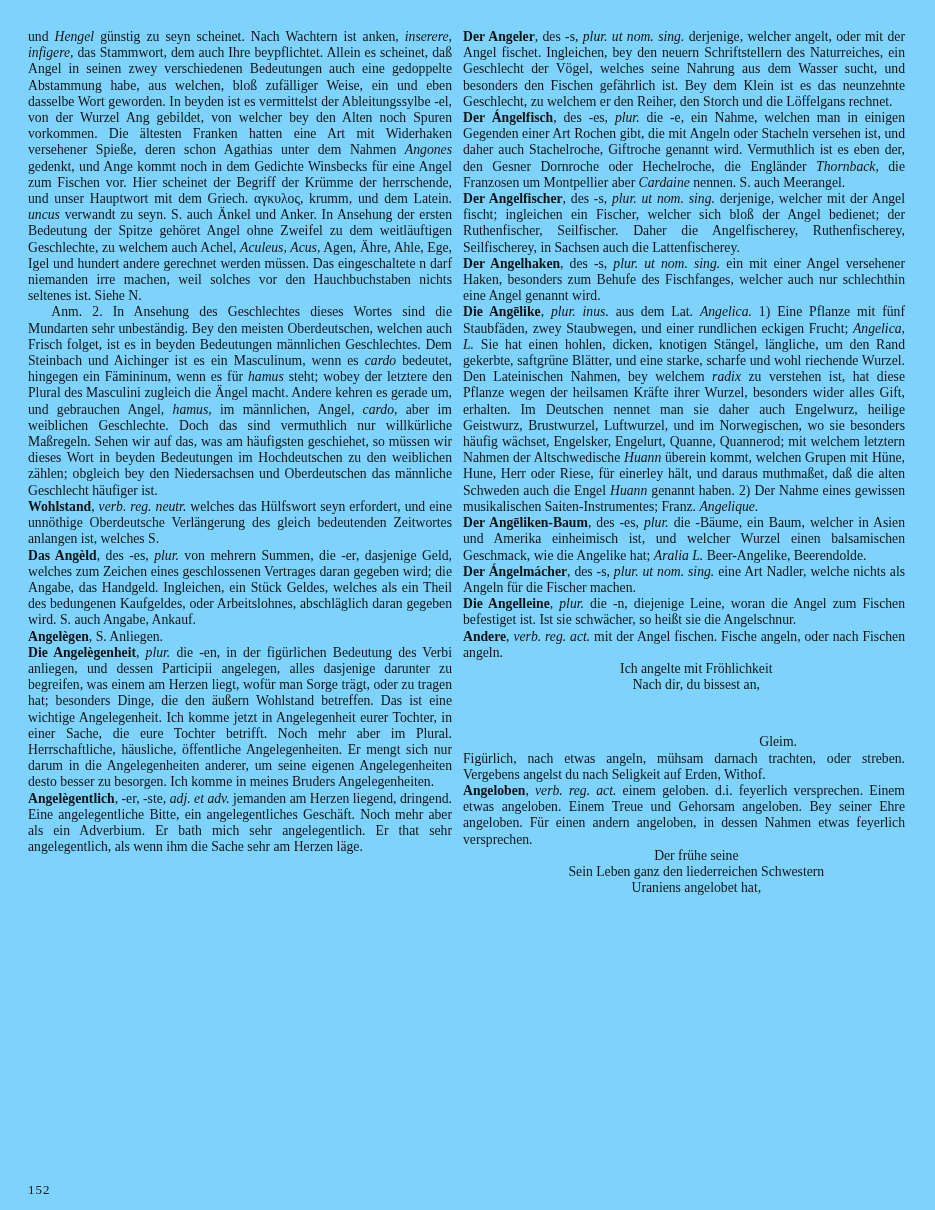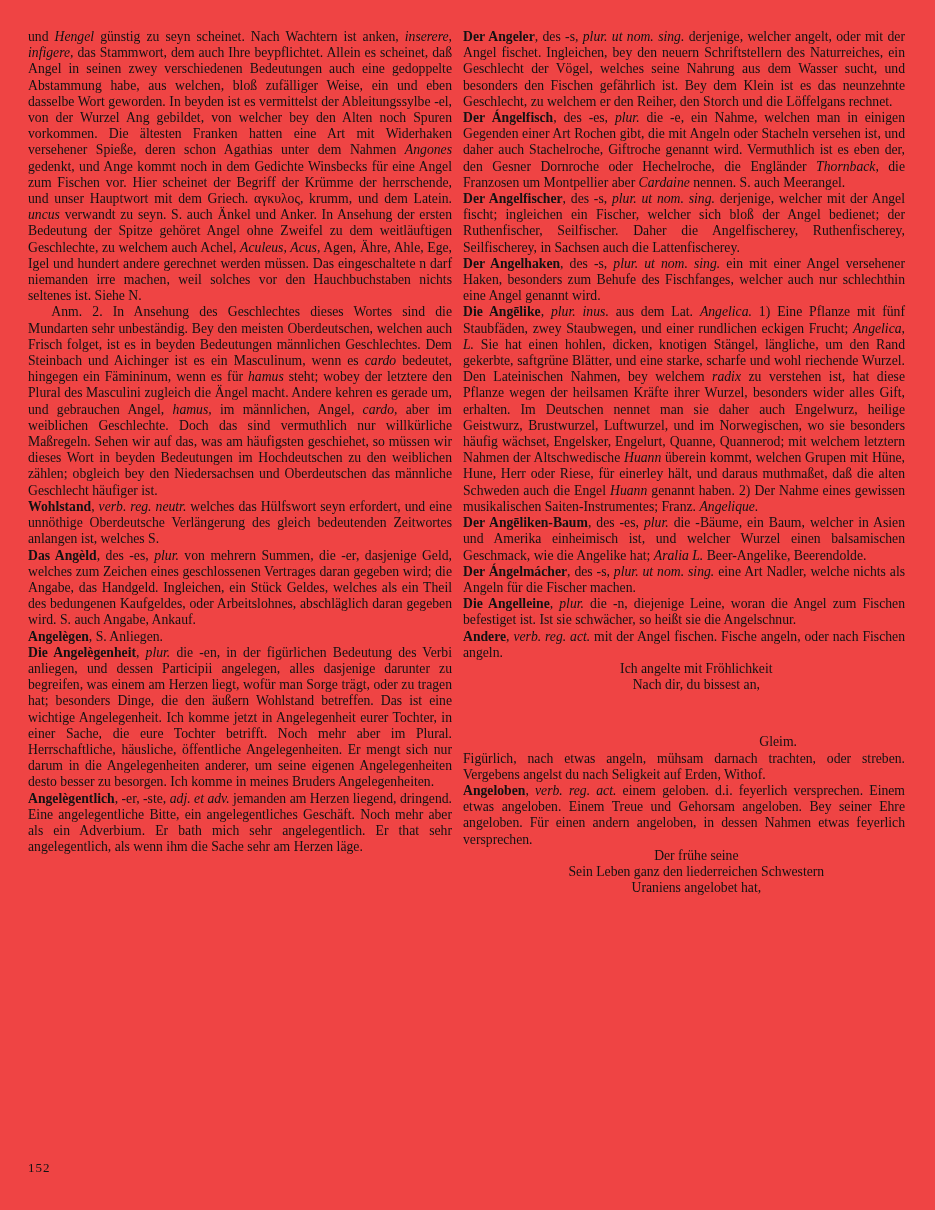--- a/index.html
+++ b/index.html
@@ -1,21 +1,21 @@
 <!DOCTYPE html>
 <html><head>
 <meta charset="utf-8">
 <style>
   html, body { margin: 0; padding: 0; background: #ffffff; }
   .page {
     position: relative;
     width: 935px;
     height: 1210px;
     box-sizing: border-box;
-    background: #ef4444;
+    background: #7dd3fc;
     color: #121212;
     font-family: "Liberation Serif", serif;
     font-size: 13.7px;
     line-height: 16.2px;
     padding: 29px 30px 0 28px;
     display: flex;
     gap: 11px;
     overflow: hidden;
   }
   .column { text-align: justify; }
@@ -23,21 +23,21 @@
   .col-right { flex: 1; }
   .para { margin: 0; }
   .para.indent { text-indent: 1.7em; }
   .para.verse  { text-align: center; margin-left: 1.8em; }
   .para.attrib { text-align: right; padding-right: 108px; margin-top: 41px; }
   .b  { font-weight: bold; }
   .i  { font-style: italic; }
   .page-number {
     position: absolute;
     left: 28px;
-    bottom: 34px;
+    bottom: 12px;
     font-size: 13px;
     letter-spacing: 1px;
   }
 </style>
 </head>
 <body>
 
 <div class="page">
   <div class="column col-left">
       <div class="para plain"><span>und </span><span class="i">Hengel</span><span> günstig zu seyn scheinet. Nach Wachtern ist anken, </span><span class="i">inserere, infigere,</span><span> das Stammwort, dem auch Ihre beypflichtet. Allein es scheinet, daß Angel in seinen zwey verschiedenen Bedeutungen auch eine gedoppelte Abstammung habe, aus welchen, bloß zufälliger Weise, ein und eben dasselbe Wort geworden. In beyden ist es vermittelst der Ableitungssylbe -el, von der Wurzel Ang gebildet, von welcher bey den Alten noch Spuren vorkommen. Die ältesten Franken hatten eine Art mit Widerhaken versehener Spieße, deren schon Agathias unter dem Nahmen </span><span class="i">Angones</span><span> gedenkt, und Ange kommt noch in dem Gedichte Winsbecks für eine Angel zum Fischen vor. Hier scheinet der Begriff der Krümme der herrschende, und unser Hauptwort mit dem Griech. αγκυλος, krumm, und dem Latein. </span><span class="i">uncus</span><span> verwandt zu seyn. S. auch Änkel und Anker. In Ansehung der ersten Bedeutung der Spitze gehöret Angel ohne Zweifel zu dem weitläuftigen Geschlechte, zu welchem auch Achel, </span><span class="i">Aculeus, Acus,</span><span> Agen, Ähre, Ahle, Ege, Igel und hundert andere gerechnet werden müssen. Das eingeschaltete n darf niemanden irre machen, weil solches vor den Hauchbuchstaben nichts seltenes ist. Siehe N.</span></div>

